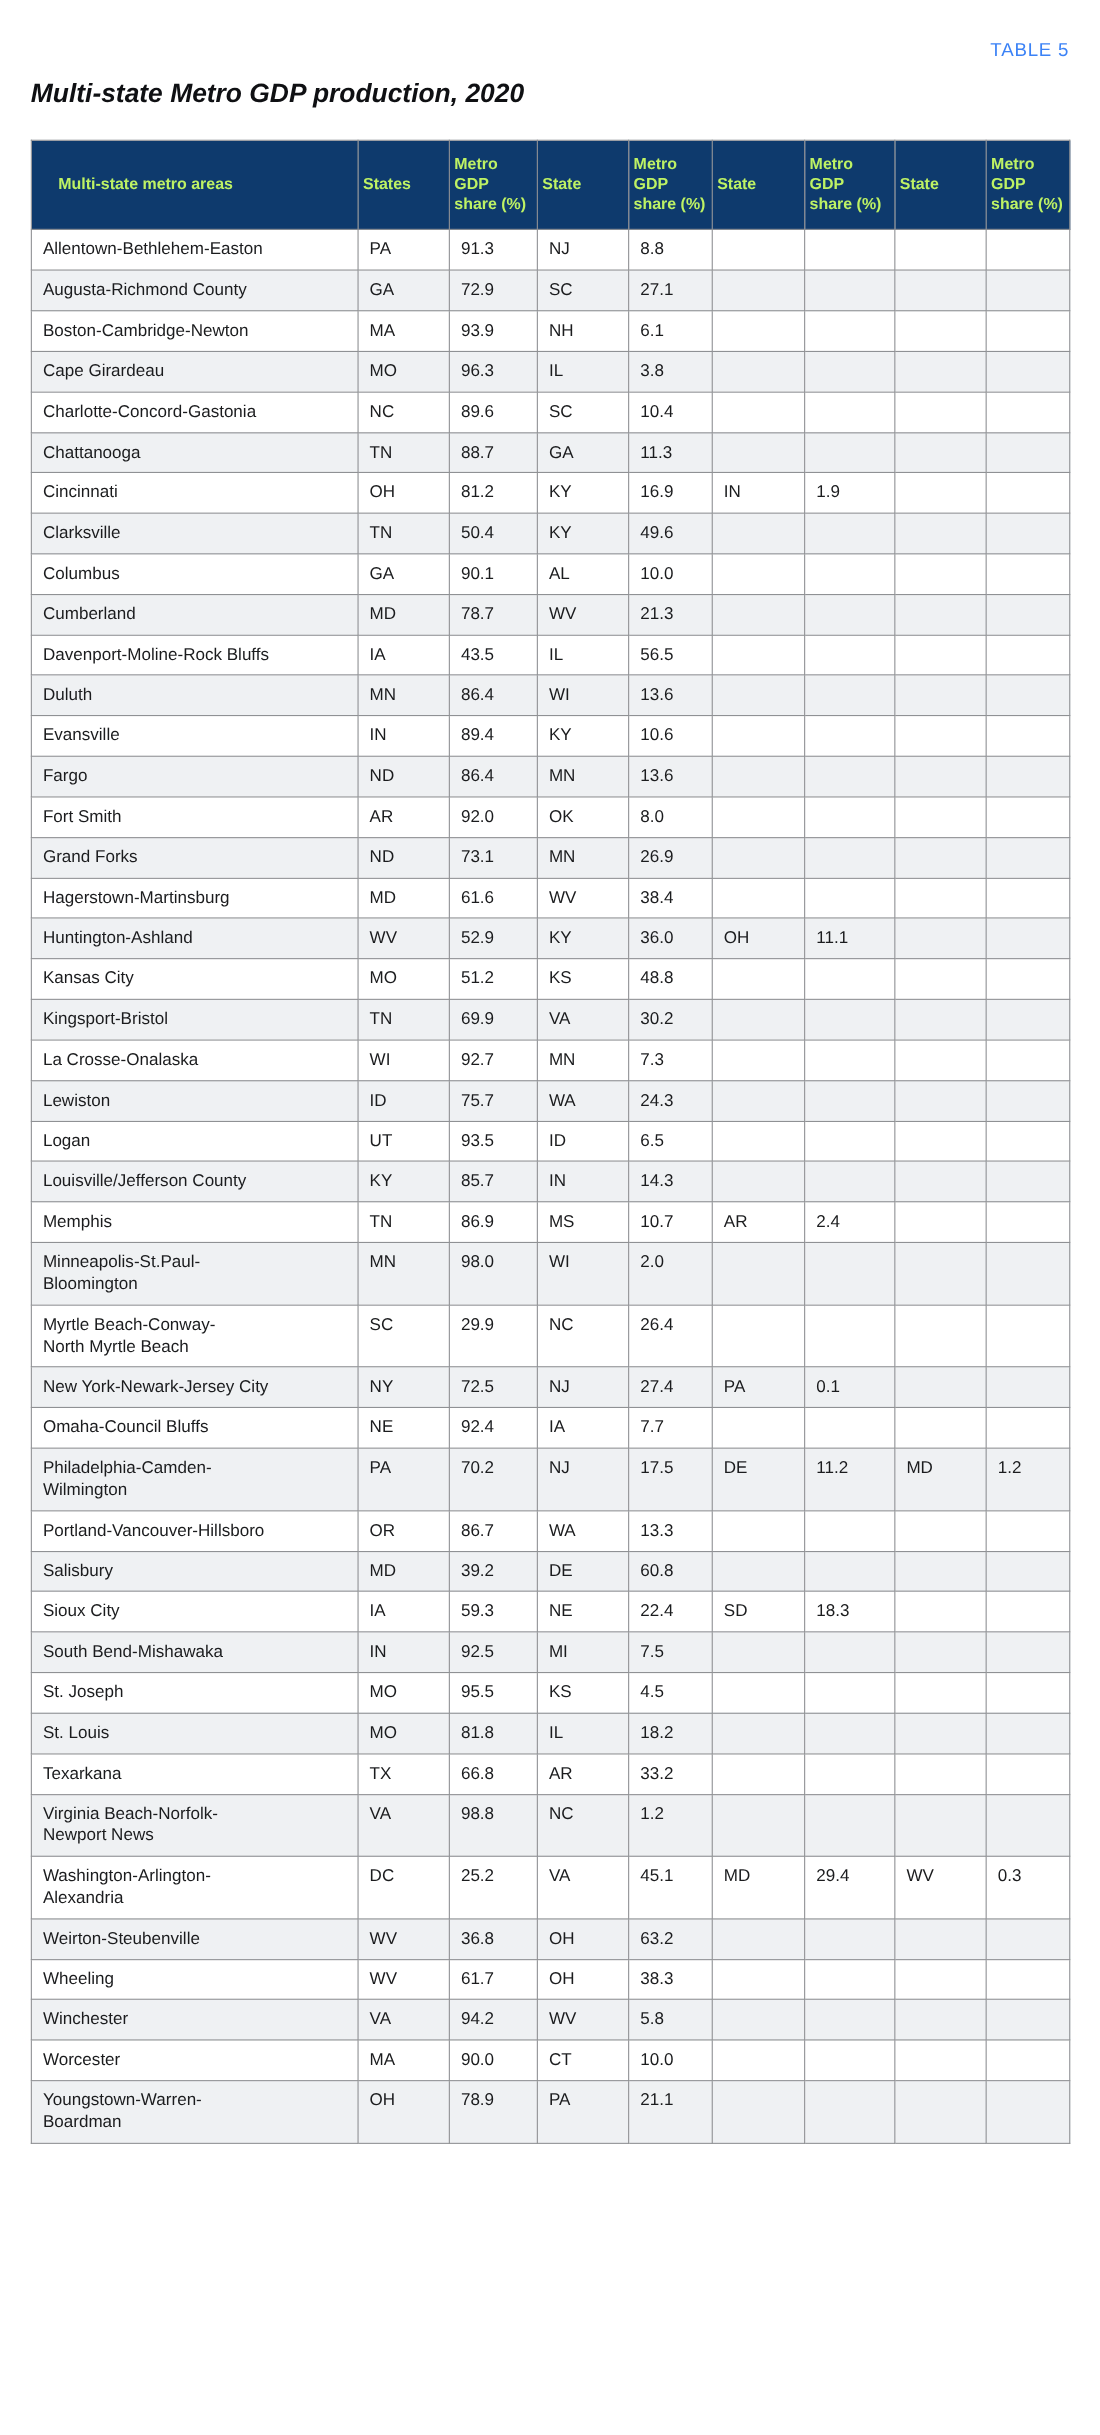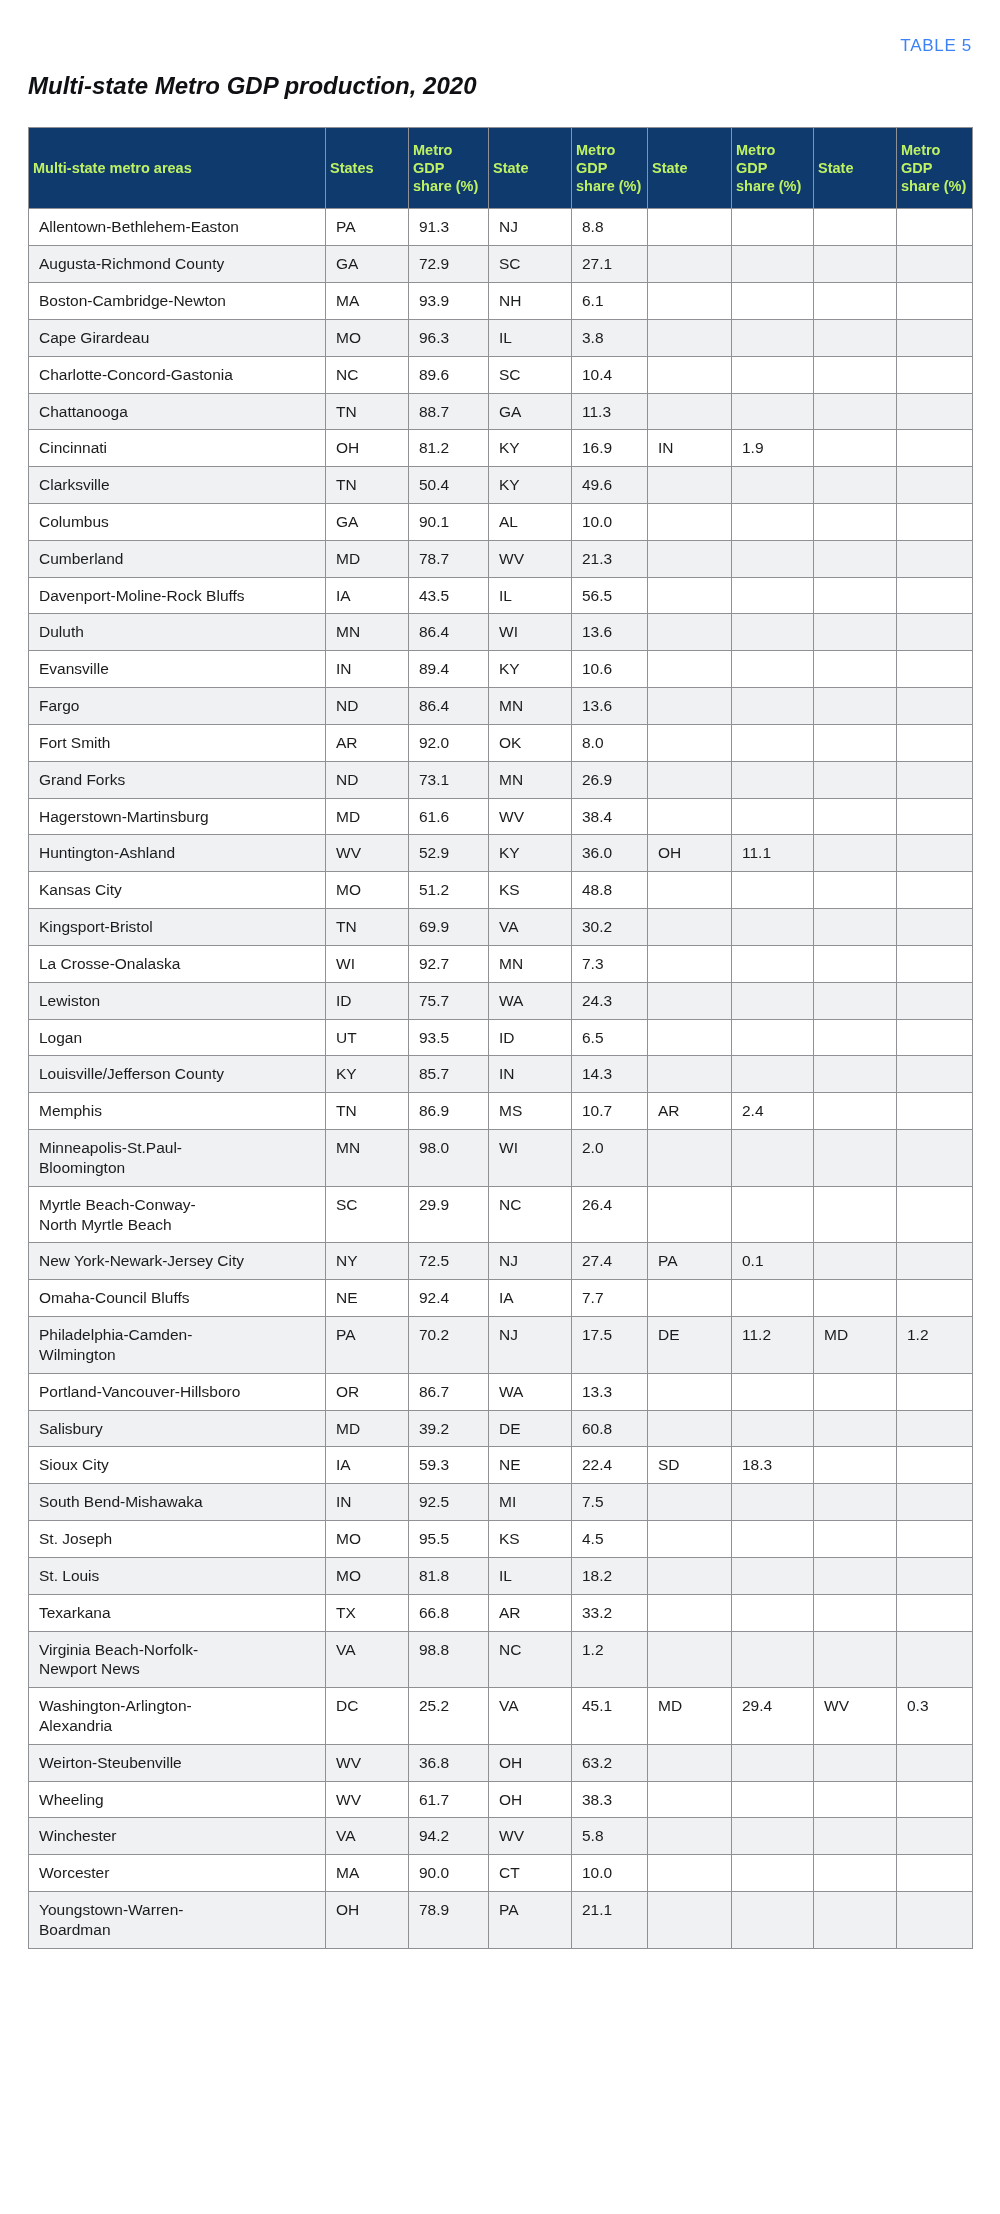--- a/index.html
+++ b/index.html
@@ -10,21 +10,21 @@
   .title { font-size:24px; font-weight:700; color:#0f1013; margin:16px 0 27px 0;font-style:italic; }
 
   table.gdp-table { width:944px; border-collapse:collapse; table-layout:fixed; }
   .gdp-table th, .gdp-table td { border:1px solid #8f9194; }
 
   .gdp-table thead th {
     background:#0e3a6d; color:#bef264;
     font-size:14.5px; font-weight:700; text-align:left; vertical-align:middle;
     padding:13px 4px; line-height:1.25;
   }
-  .gdp-table thead th.first { padding:13px 4px; }
+  .gdp-table thead th.first { padding:13px 24px; }
 
   .gdp-table td {
     font-size:15.5px; color:#1b1c1e;
     padding:8px 10px; vertical-align:top; line-height:1.28;
     white-space:pre-line; background:#ffffff;
   }
   .gdp-table tbody tr:nth-child(even) td { background:#eff1f3; }
 
   .footer { display:flex; justify-content:space-between; align-items:center; margin:30px 12px 0 10px; min-height:86px; }
   .source { font-size:13.5px; color:#9b9ea2; }

